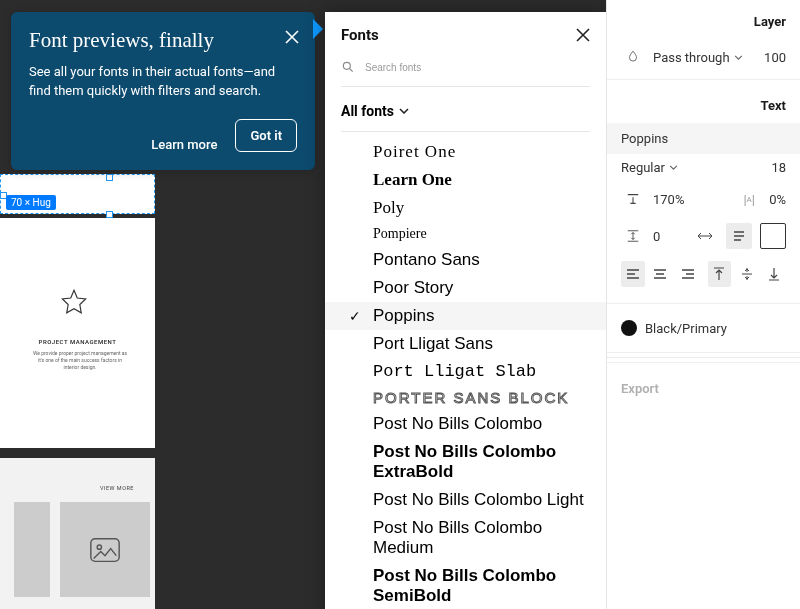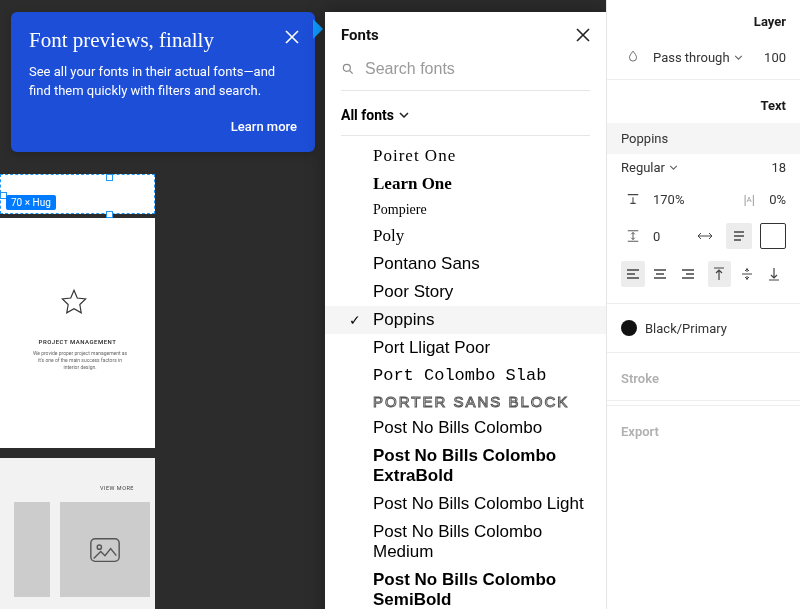--- a/index.html
+++ b/index.html
@@ -24,36 +24,36 @@
   .left-small { position: absolute; left: 0; top: 340px; width: 18px; height: 50px; background: #fff; }
 
   .canvas-frame2 { position: absolute; left: 0; top: 458px; width: 155px; height: 151px; background: #f2f2f2; }
   .viewmore { position: absolute; left: 100px; top: 485px; font-size: 5.5px; letter-spacing: .5px; color: #444; }
   .cards-row { position: absolute; left: 14px; top: 502px; display: flex; gap: 10px; }
   .card { width: 90px; height: 95px; background: #ccc; position: relative; }
   .card-left { width: 36px; }
   .pic-icon { position: absolute; left: 50%; top: 50%; transform: translate(-50%,-50%); width: 34px; height: 34px; }
 
   
-  .tip { position: absolute; left: 11px; top: 12px; width: 304px; background: #1d4ed8; color: #fff; border-radius: 6px; padding: 16px 18px 18px 18px; font-size: 13px; box-shadow: 0 2px 10px rgba(0,0,0,.2); }
+  .tip { position: absolute; left: 11px; top: 12px; width: 304px; background: #0c4a6e; color: #fff; border-radius: 6px; padding: 16px 18px 18px 18px; font-size: 13px; box-shadow: 0 2px 10px rgba(0,0,0,.2); }
   .tip-title { font-family: "Brush Script MT","Comic Sans MS",cursive; font-size: 21px; font-weight: 500; margin-bottom: 10px; }
   .tip-close { position: absolute; right: 16px; top: 18px; cursor: pointer; }
   .tip-body { font-size: 13px; line-height: 1.45; max-width: 260px; }
   .tip-actions { display: flex; justify-content: flex-end; gap: 18px; align-items: flex-end; margin-top: 18px; }
   .tip-link { font-size: 13px; font-weight: 500; cursor: pointer; }
   .tip-btn { border: 1.5px solid #fff; border-radius: 6px; padding: 8px 14px; font-size: 13px; font-weight: 600; cursor: pointer; }
   .tip-arrow { position: absolute; right: -8px; top: 7px; width: 0; height: 0; border-top: 10px solid transparent; border-bottom: 10px solid transparent; border-left: 10px solid #0d99ff; }
 
   
   .fonts-panel { position: absolute; left: 325px; top: 0; width: 281px; height: 609px; background: #fff; box-shadow: 0 0 18px rgba(0,0,0,.35); display: flex; flex-direction: column; margin-top: 12px; }
   .fp-head { padding: 14px 16px 0 16px; display: flex; justify-content: space-between; align-items: center; }
   .fp-title { font-size: 15px; font-weight: 700; color: #111; }
   .fp-close { cursor: pointer; }
   .fp-search { margin: 16px 16px 0 16px; display: flex; align-items: center; gap: 10px; border-bottom: 1px solid #e6e6e6; padding-bottom: 12px; }
-  .fp-search input { border: none; outline: none; font-size: 16px; color: #a21caf; width: 100%; }
+  .fp-search input { border: none; outline: none; font-size: 10px; color: #a21caf; width: 100%; }
   .fp-search input::placeholder { color: #9a9a9a; }
   .fp-filter { margin: 16px 16px 0 16px; font-size: 14px; font-weight: 700; display: flex; align-items: center; gap: 5px; border-bottom: 1px solid #e6e6e6; padding-bottom: 12px; }
   .fp-list { flex: 1; overflow: hidden; padding-top: 6px; }
   .font-item { position: relative; padding: 4px 16px 4px 48px; font-size: 17px; cursor: pointer; }
   .font-item.sel { background: #f5f5f5; }
   .check { position: absolute; left: 24px; top: 50%; transform: translateY(-50%); font-size: 14px; }
 
   
   .props { position: absolute; right: 0; top: 0; width: 194px; height: 609px; background: #fff; border-left: 1px solid #e5e5e5; font-size: 13px; color: #333; overflow: hidden; }
   .props .section-title { font-weight: 700; color: #1a1a1a; padding: 14px 14px 10px 14px; text-align: right; }
@@ -107,20 +107,21 @@
   <div class="tip-arrow"></div>
   <div class="tip-title">Font previews, finally</div>
   <span class="tip-close">
     <svg width="14" height="14" viewBox="0 0 14 14">
         <path d="M1 1l12 12M13 1L1 13" stroke="#fff" stroke-width="1.6"></path>
       </svg>
   </span>
   <div class="tip-body">See all your fonts in their actual fonts—and find them quickly with filters and search.</div>
   <div class="tip-actions">
     <span class="tip-link">Learn more</span>
+    <span class="tip-btn">Got it</span>
   </div>
 </div>
 
 <div class="fonts-panel">
   <div class="fp-head">
     <div class="fp-title">Fonts</div>
     <span class="fp-close">
       <svg width="14" height="14" viewBox="0 0 14 14">
           <path d="M1 1l12 12M13 1L1 13" stroke="#222" stroke-width="1.6"></path>
         </svg>
@@ -139,27 +140,27 @@
     <span>All fonts</span>
     <span>
       <svg width="10" height="6" viewBox="0 0 10 6">
           <path d="M1 1l4 4 4-4" fill="none" stroke="#222" stroke-width="1.5"></path>
         </svg>
     </span>
   </div>
   <div class="fp-list" id="font-list">
       <div class="font-item" style="font-family:'Times New Roman',serif;font-weight:300;letter-spacing:1px">Poiret One</div>
       <div class="font-item" style="font-family:Georgia,serif;font-weight:900">Learn One</div>
+      <div class="font-item" style="font-family:Georgia,serif">Poly</div>
       <div class="font-item" style="font-family:'Comic Sans MS',cursive;font-size:14px">Pompiere</div>
-      <div class="font-item" style="font-family:Georgia,serif">Poly</div>
       <div class="font-item" style="font-family:Arial,sans-serif;font-weight:300">Pontano Sans</div>
       <div class="font-item" style="font-family:'Trebuchet MS',sans-serif">Poor Story</div>
       <div class="font-item sel" style="font-family:Verdana,sans-serif;font-weight:500">Poppins<span class="check">✓</span></div>
-      <div class="font-item" style="font-family:Tahoma,sans-serif">Port Lligat Poor</div>
-      <div class="font-item" style="font-family:'Rockwell','Courier New',serif">Port Colombo Slab</div>
+      <div class="font-item" style="font-family:Tahoma,sans-serif">Port Lligat Sans</div>
+      <div class="font-item" style="font-family:'Rockwell','Courier New',serif">Port Lligat Slab</div>
       <div class="font-item" style="font-family:Impact,Arial Black,sans-serif;letter-spacing:2px;text-transform:uppercase;-webkit-text-stroke:1px #555;color:#fff;font-size:15px">Porter Sans Block</div>
       <div class="font-item" style="font-family:'Arial Narrow',Arial,sans-serif">Post No Bills Colombo</div>
       <div class="font-item" style="font-family:Arial Black,Arial,sans-serif;font-weight:900">Post No Bills Colombo ExtraBold</div>
       <div class="font-item" style="font-family:'Arial Narrow',Arial,sans-serif;font-weight:300">Post No Bills Colombo Light</div>
       <div class="font-item" style="font-family:'Arial Narrow',Arial,sans-serif;font-weight:500">Post No Bills Colombo Medium</div>
       <div class="font-item" style="font-family:'Arial Narrow',Arial,sans-serif;font-weight:600">Post No Bills Colombo SemiBold</div>
     </div>
 </div>
 
 <div class="props">
@@ -261,17 +262,16 @@
     </span>
   </div>
 
   <div class="sep" style="margin-top:10px"></div>
   <div class="row" style="padding-top:12px;padding-bottom:12px">
     <span class="color-chip"></span>
     <span>Black/Primary</span>
   </div>
 
   <div class="sep"></div>
-  <div class="muted-title">Stroke</div>
   <div class="sep"></div>
   <div class="sep"></div>
   <div class="muted-title">Export</div>
 </div>
 
 </body></html>

